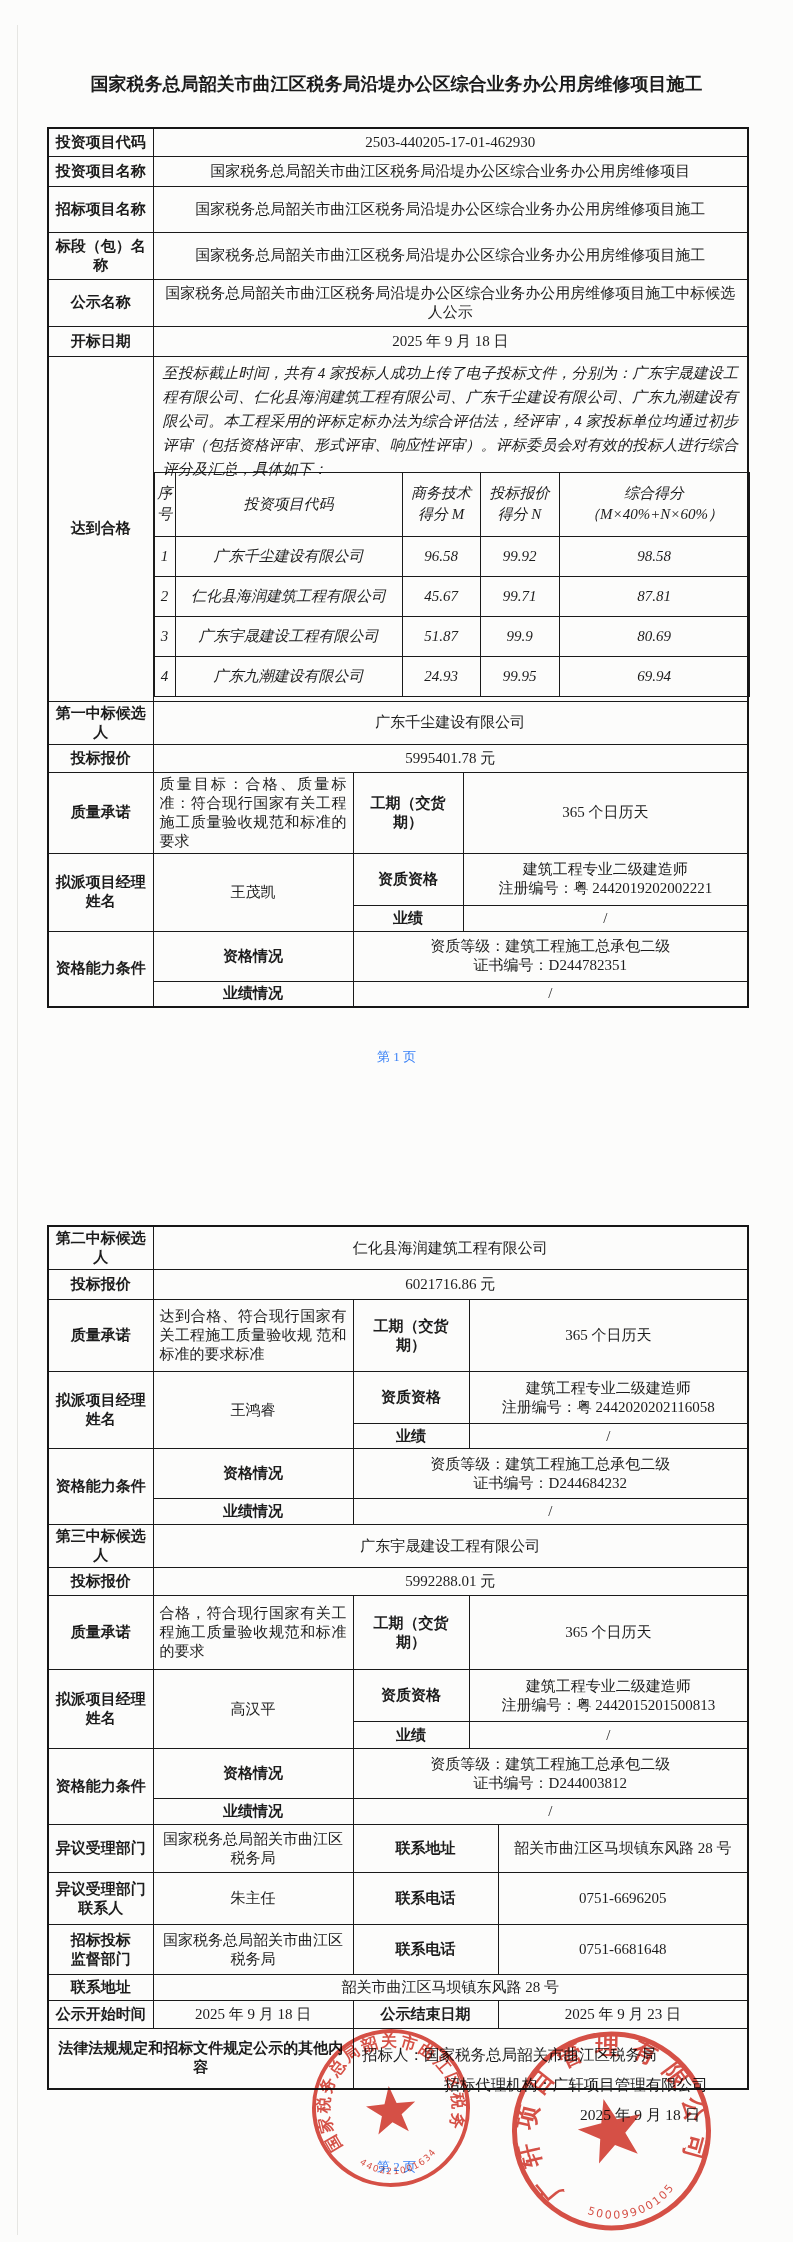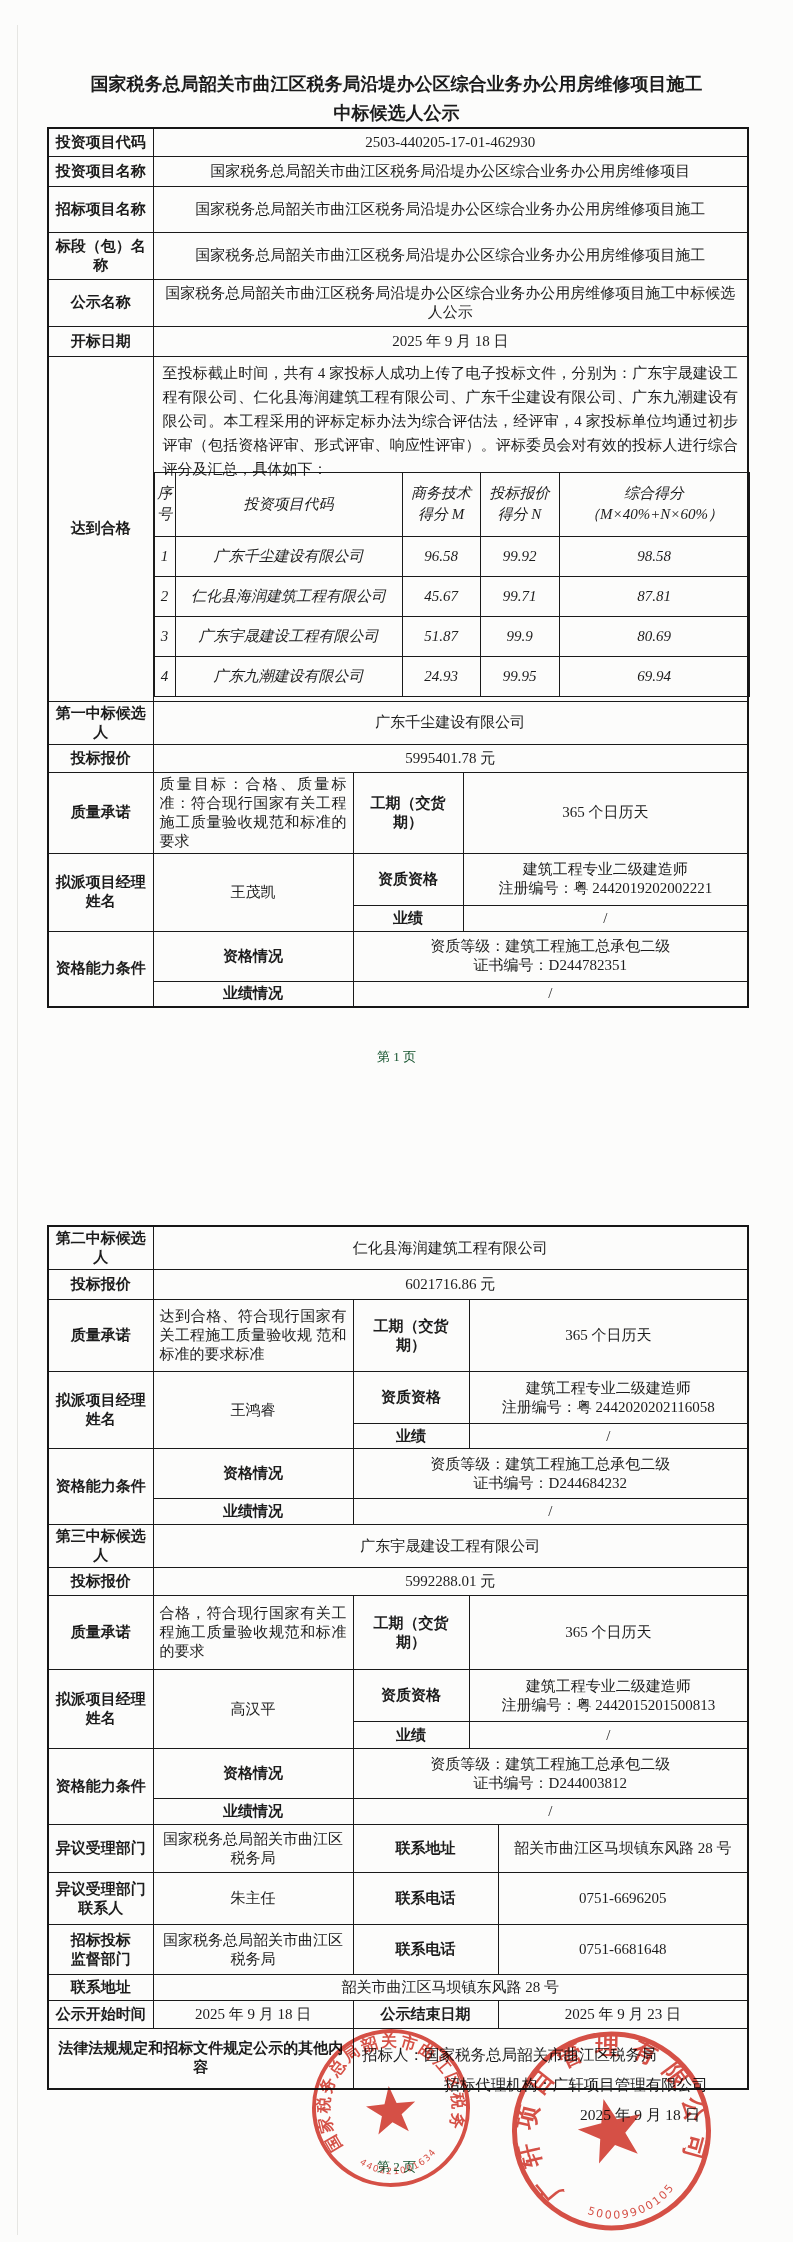--- a/index.html
+++ b/index.html
@@ -13,43 +13,42 @@
   .doc-title{position:absolute;top:70px;left:0;width:793px;text-align:center;font-weight:bold;font-size:18px;line-height:29px;}
   .doc-table{position:absolute;left:47px;width:700px;border-collapse:collapse;table-layout:fixed;border:2px solid #161616;}
   .t1{top:127px;}
   .t2{top:1225px;}
   .doc-table td{border:1px solid #1a1a1a;font-size:15px;text-align:center;vertical-align:middle;padding:2px 6px;word-break:break-all;}
   .lbl{font-weight:bold;}
   .left{text-align:left;}
   .pre{white-space:pre-line;}
   .slash{text-align:left;padding-left:10px;}
   .evalcell{padding:0 !important;vertical-align:top !important;}
-  .evalpara{font-size:15px;line-height:24px;text-align:justify;padding:4px 9px 2px 9px;height:115px;box-sizing:border-box;}
+  .evalpara{font-size:15px;line-height:24px;text-align:justify;padding:4px 9px 2px 9px;height:115px;box-sizing:border-box;font-style:italic;}
   table.score{width:100%;border-collapse:collapse;table-layout:fixed;font-style:italic;}
   table.score td{border:1px solid #1a1a1a;font-size:15px;padding:1px 2px;}
   table.score tr:first-child td{line-height:21px;}
   .seqcell{padding:1px 0 !important;}
-  .page-footer{position:absolute;left:0;width:793px;text-align:center;font-size:13px;color:#14532d;}
+  .page-footer{position:absolute;left:0;width:793px;text-align:center;font-size:13px;color:#3b82f6;}
   .pf1{top:1048px;}
   .pf2{top:2158px;}
   .signature{position:absolute;left:362px;top:2040px;width:400px;font-size:15.5px;line-height:30px;z-index:2;}
   .signature .sig2{margin-left:28px;text-align:center;}
   .signature .sig3{margin-left:218px;}
   .stamp{position:absolute;z-index:5;mix-blend-mode:multiply;opacity:0.82;}
   .stamp-tax{left:305px;top:2022px;transform:rotate(-6deg);}
   .stamp-agency{left:500px;top:2018px;transform:rotate(-14deg);}
 </style>
 </head>
 <body>
 
 <div class="scan-line"></div>
 
 <div class="doc-title">
   <div>国家税务总局韶关市曲江区税务局沿堤办公区综合业务办公用房维修项目施工</div>
-  <div>中标候选人公示</div>
 </div>
 
 <table class="doc-table t1">
   <colgroup>
       <col style="width:105px">
       <col style="width:200px">
       <col style="width:110px">
       <col style="width:285px">
     </colgroup>
   <tbody>

